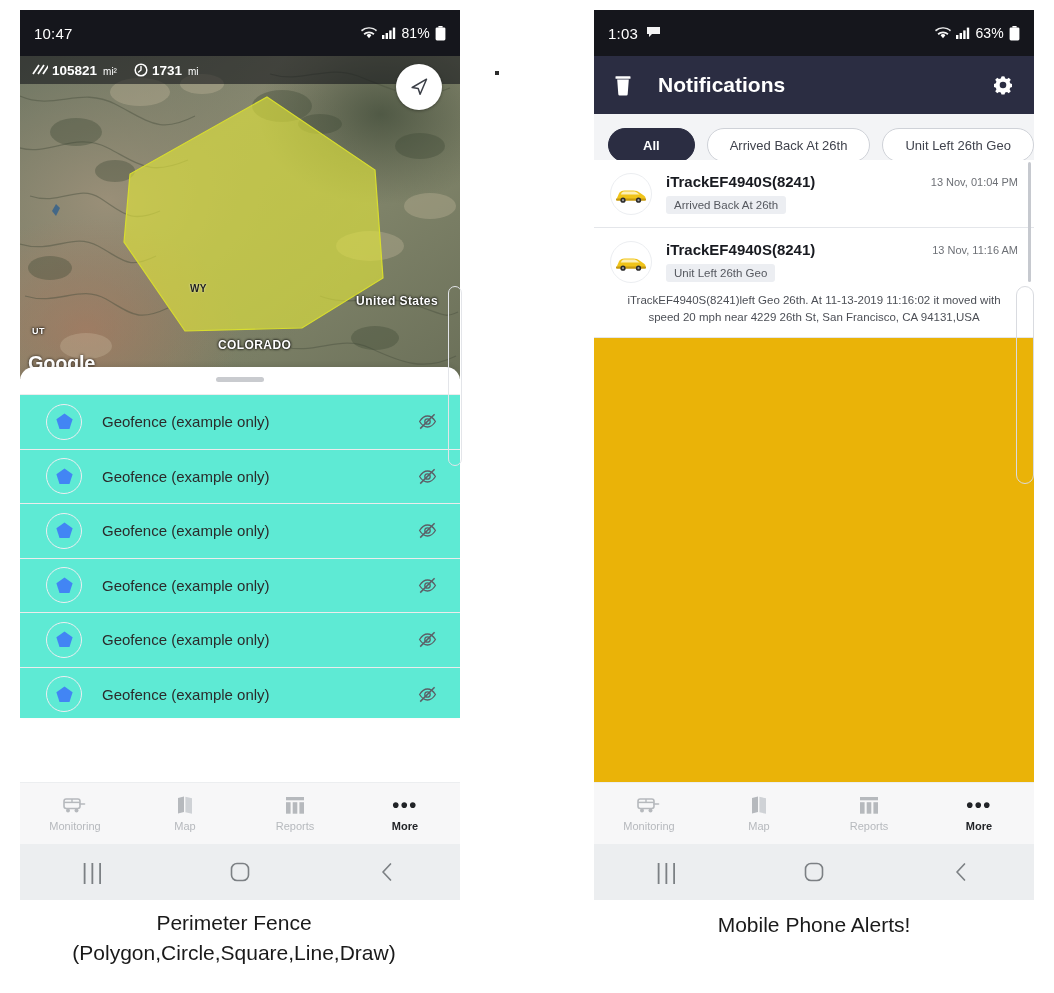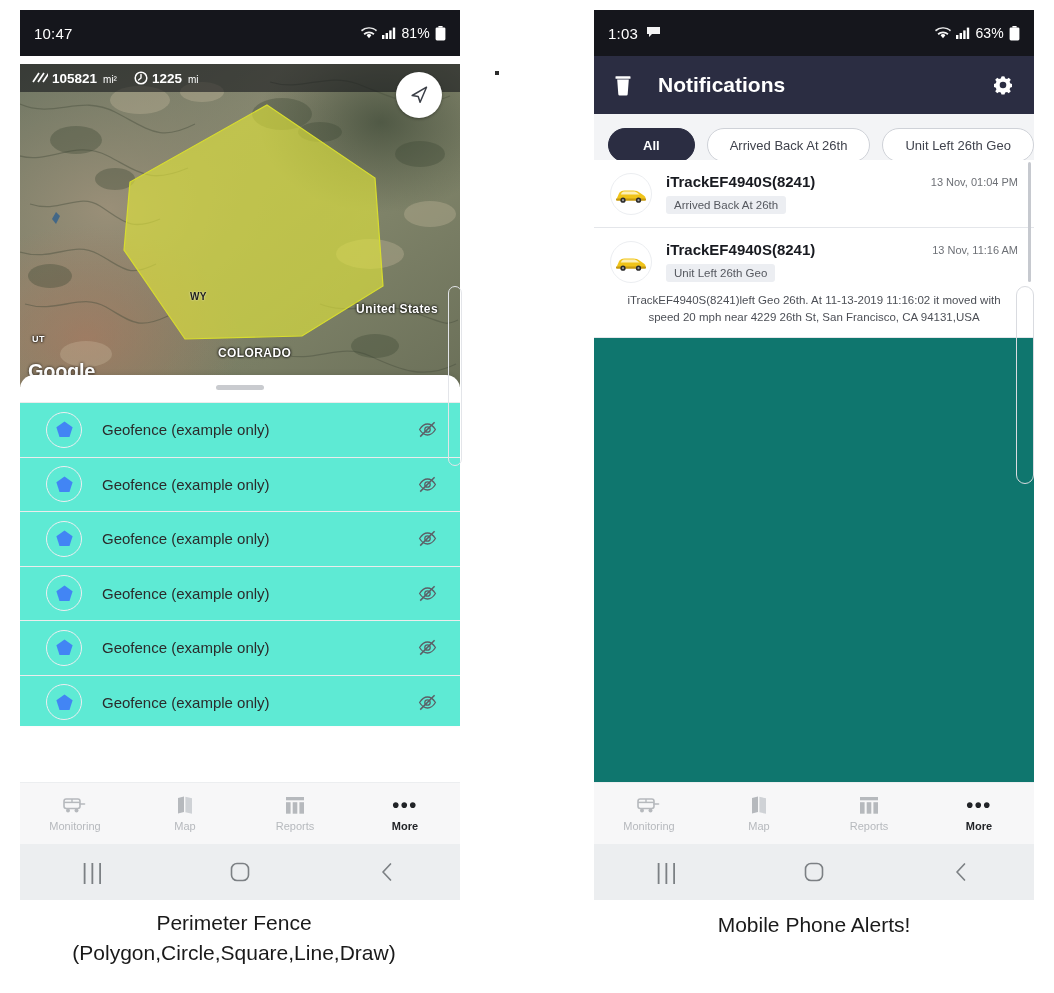--- a/index.html
+++ b/index.html
@@ -75,21 +75,20 @@
     display: flex; align-items: center; justify-content: center;
     font-size: 30px; font-weight: 300; line-height: 1;
   }
 
   
   .map {
     position: relative;
     height: 323px;
     overflow: hidden;
     background: #737373;
-    margin-top: 8px;
   }
   .map-img { position: absolute; inset: 0; }
   .map-img svg { display: block; width: 100%; height: 100%; }
 
   .map-stats {
     position: absolute; top: 0; left: 0; right: 0;
     height: 28px;
     background: rgba(20,22,26,.60);
     display: flex; align-items: center;
     padding: 0 12px; gap: 9px;
@@ -229,21 +228,21 @@
     border-color: #2b2d42;
     color: #ffffff;
     font-weight: 700;
     padding: 0 34px;
   }
 
   .notif-body {
     position: absolute;
     left: 0; right: 0;
     top: 150px; bottom: 118px;
-    background: #0f766e;
+    background: #eab308;
     overflow: hidden;
   }
   .notif-card {
     background: #ffffff;
     padding: 13px 16px 12px 16px;
     border-bottom: 1px solid #e4e6ea;
   }
   .nc-top { display: flex; align-items: flex-start; gap: 14px; }
   .nc-avatar {
     width: 42px; height: 42px; border-radius: 50%;
@@ -410,21 +409,21 @@
           <span>105821</span>
           <span class="unit">mi²</span>
         </span>
         <span class="grp" style="margin-left:8px;">
           <span class="sico">
             <svg width="14" height="14" viewBox="0 0 14 14">
                 <circle cx="7" cy="7" r="5.8" fill="none" stroke="#fff" stroke-width="1.5"></circle>
                 <path d="M7 3.4 V7 L4.6 9" fill="none" stroke="#fff" stroke-width="1.4" stroke-linecap="round"></path>
               </svg>
           </span>
-          <span>1225</span>
+          <span>1731</span>
           <span class="unit">mi</span>
         </span>
       </div>
 
       <div class="locate-btn">
         <svg width="22" height="22" viewBox="0 0 22 22">
             <path d="M18.5 3.2 L4.2 11.5 L10.2 12.4 L12.1 18.2 Z" fill="none" stroke="#3b3f47" stroke-width="1.5" stroke-linejoin="round"></path>
           </svg>
       </div>
 

